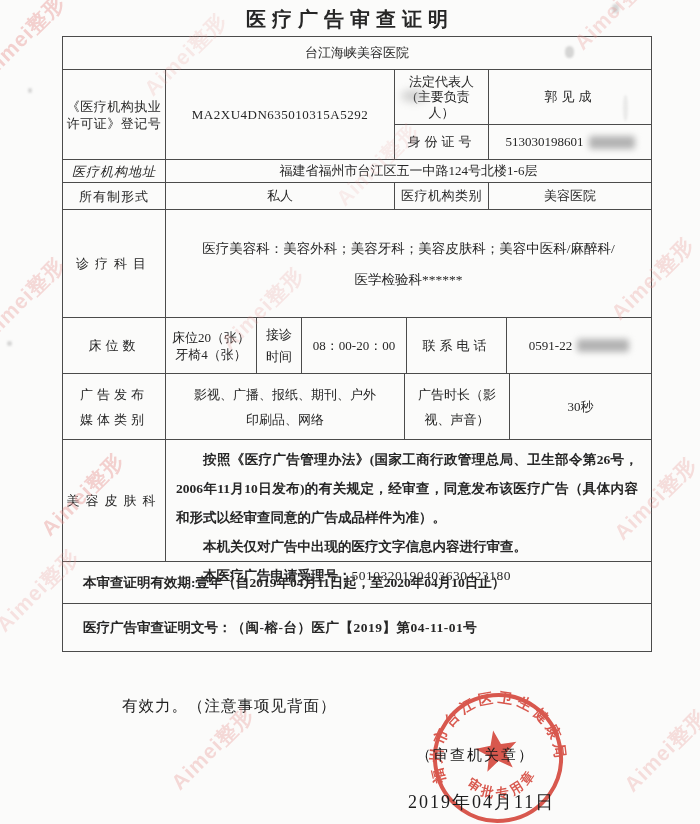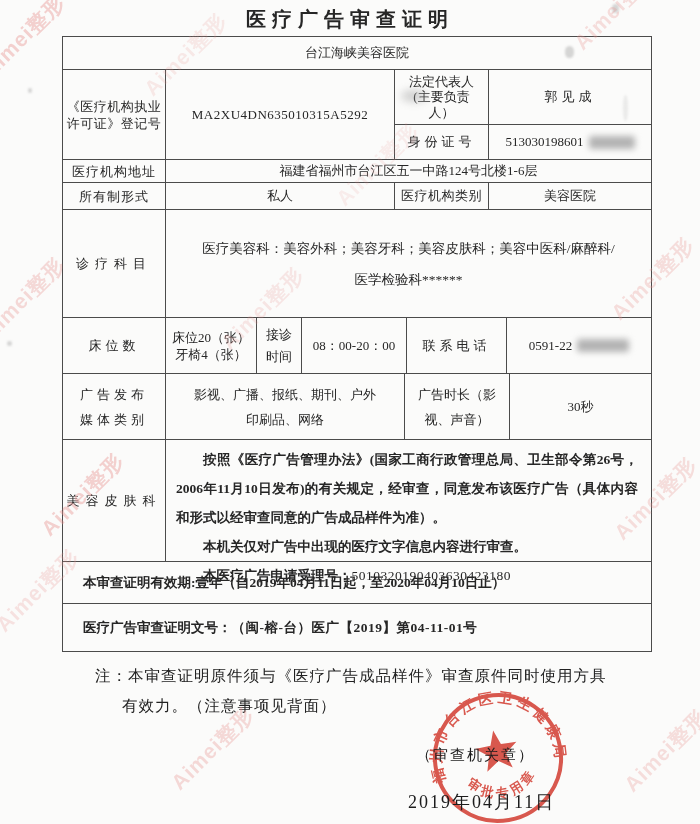--- a/index.html
+++ b/index.html
@@ -96,21 +96,21 @@
           <div class="cell sp4" style="width:94px;flex:none;">身份证号</div>
           <div class="cell grow" style="flex-direction:row;">
             <span>513030198601</span>
             <span class="redact"></span>
           </div>
         </div>
       </div>
     </div>
 
     <div class="row" style="height:23px;">
-      <div class="cell lab" style="letter-spacing:1px;">医疗机构地址</div>
+      <div class="cell lab" style="letter-spacing:1px;font-style:italic;">医疗机构地址</div>
       <div class="cell grow">福建省福州市台江区五一中路124号北楼1-6层</div>
     </div>
 
     <div class="row" style="height:27px;">
       <div class="cell lab" style="letter-spacing:1px;">所有制形式</div>
       <div class="cell" style="width:229px;flex:none;">私人</div>
       <div class="cell" style="width:94px;flex:none;letter-spacing:.5px;">医疗机构类别</div>
       <div class="cell grow sp2">美容医院</div>
     </div>
 
@@ -173,21 +173,20 @@
     </div>
 
     <div class="row" style="height:47px;">
       <div class="cell grow wide">
         <span>医疗广告审查证明文号：</span>
         <span style="letter-spacing:.5px;">（闽-榕-台）医广【2019】第04-11-01号</span>
       </div>
     </div>
   </div>
 
-  <div class="note-line" style="left:95px;top:666px;">注：本审查证明原件须与《医疗广告成品样件》审查原件同时使用方具</div>
   <div class="note-line" style="left:122px;top:696px;">有效力。（注意事项见背面）</div>
 
   <svg class="stamp" width="156" height="140" viewBox="0 0 156 140">
     <circle cx="78" cy="70" r="63" fill="none" stroke="#d5473c" stroke-width="4"></circle>
     <polygon fill="#d5473c" points="78,42 72.7,56.7 57.1,57.2 69.4,66.8 65.1,81.8 78,73 90.9,81.8 86.6,66.8 98.9,57.2 83.3,56.7"></polygon>
     <defs>
       <path id="arcTop" d="M 24,90 A 57,57 0 1 1 132,90" fill="none"></path>
       <path id="arcBottom" d="M 44,92 A 42,42 0 0 0 112,92" fill="none"></path>
     </defs>
     <text font-size="14.5" fill="#d5473c" letter-spacing="4" font-weight="bold" font-family="Liberation Sans, DejaVu Sans, sans-serif">

